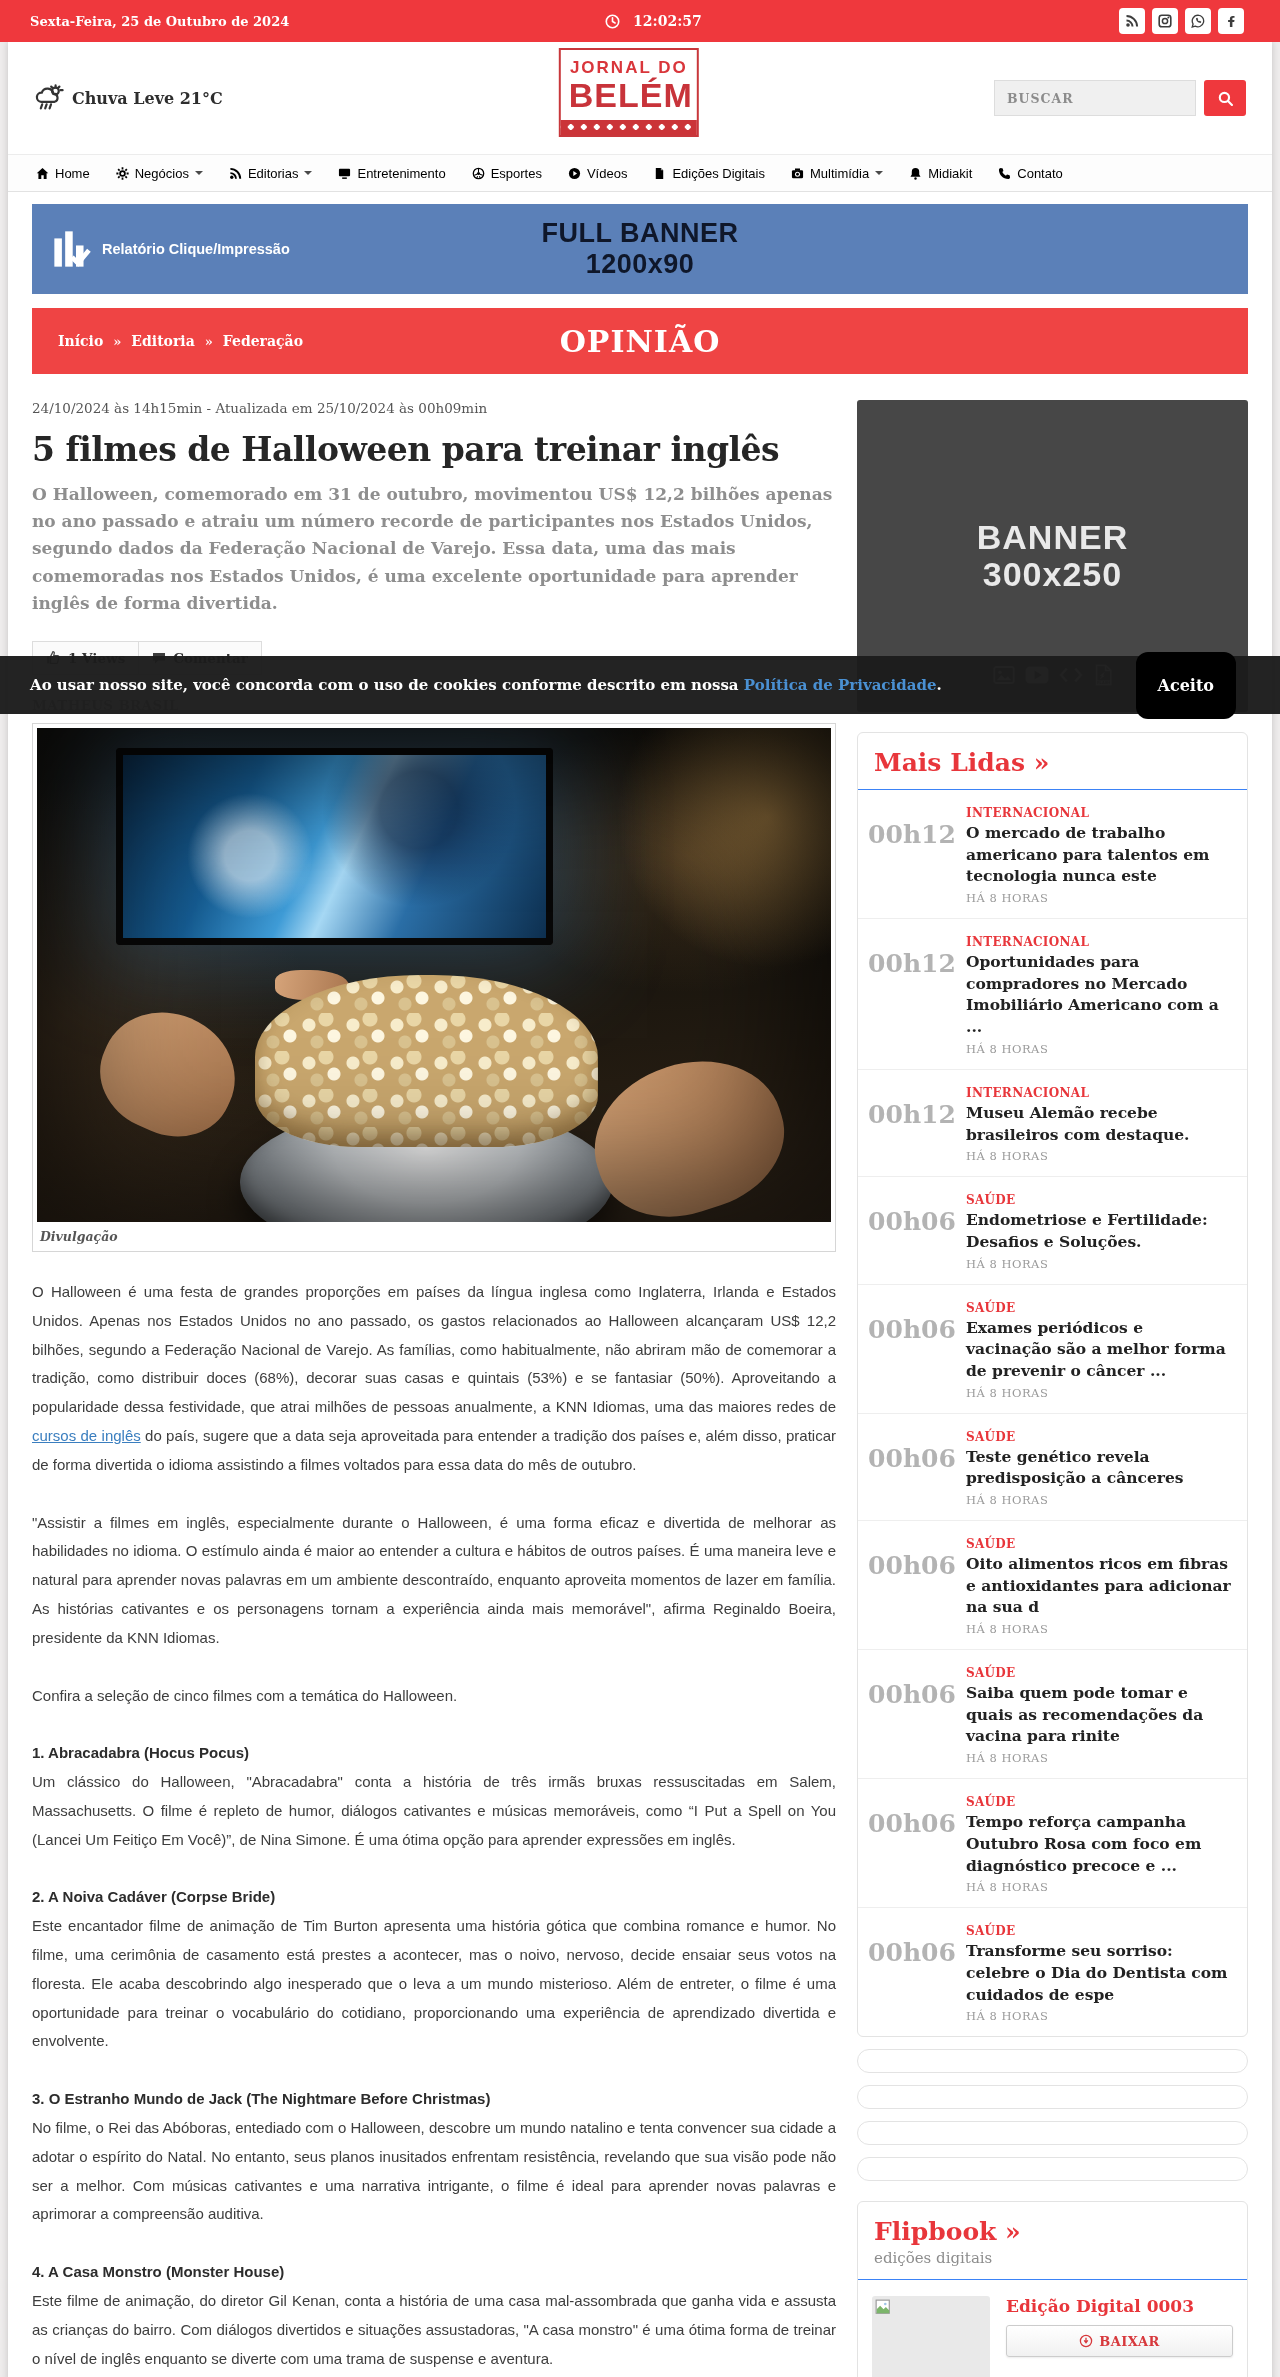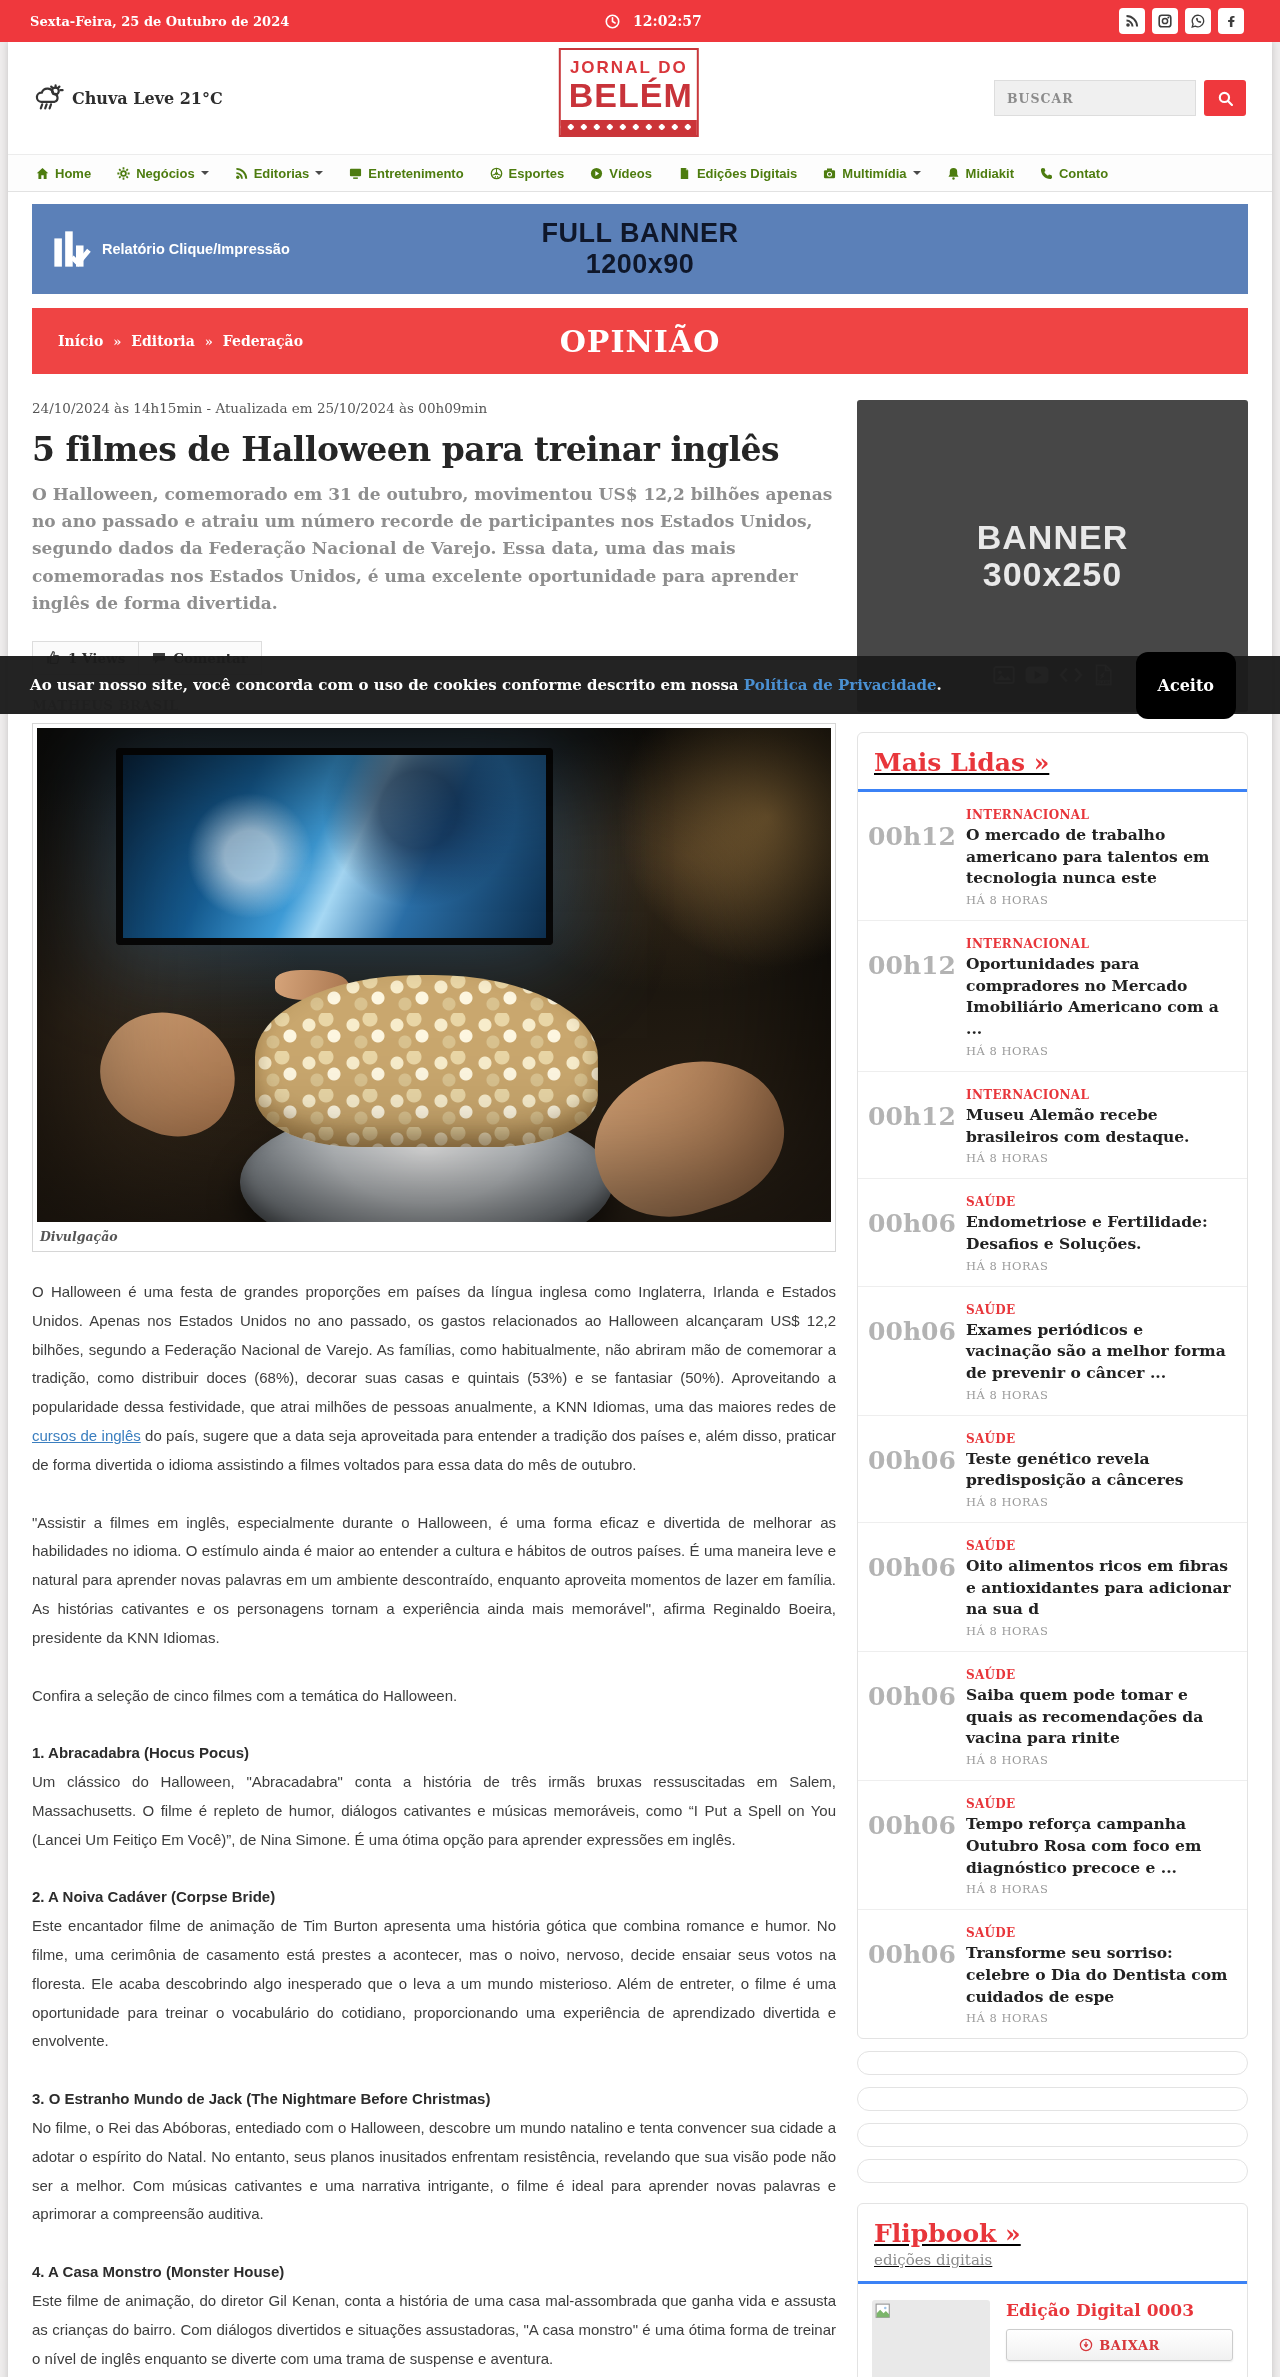--- a/index.html
+++ b/index.html
@@ -37,21 +37,21 @@
   .search-input { width:202px; height:36px; background:#f0f0f0; border:1px solid #ddd;
                   padding:0 12px; font-family:"DejaVu Serif", serif; font-weight:bold;
                   font-size:12.5px; letter-spacing:1px; color:#444; outline:none; }
   .search-input::placeholder { color:#8c8c8c; }
   .search-btn { width:42px; height:36px; background:#ef383d; border:none; margin-left:8px;
                 border-radius:3px; display:flex; align-items:center; justify-content:center; cursor:pointer; }
 
   
   .navbar { height:38px; border-top:1px solid #ececec; border-bottom:1px solid #e2e2e2;
             display:flex; align-items:center; gap:26px; padding:0 28px; background:#fdfdfd; }
-  .nav-item { display:flex; align-items:center; gap:6px; color:#4d7c0f; font-weight:bold;
+  .nav-item { display:flex; align-items:center; gap:6px; color:#000000; font-weight:normal;
               font-size:13px; text-decoration:none; cursor:pointer; white-space:nowrap; }
   .nav-item svg { flex:0 0 auto; }
   .caret { width:0; height:0; border:4px solid transparent; border-top-color:#4a4a4a; margin-top:4px; }
 
   
   .content { padding:10px 24px 46px; }
 
   .full-banner { height:90px; background:#5b80b8; display:flex; align-items:center;
                  position:relative; padding:0 20px; margin-top:2px; cursor:pointer; }
   .fb-left { display:flex; align-items:center; gap:10px; color:#fff;
@@ -126,21 +126,21 @@
   .art-body .sec-body { margin-top:0; }
 
   
   .sb-ad { height:312px; background:#474747; display:flex; flex-direction:column; align-items:center;
            justify-content:center; border-radius:3px; cursor:pointer; position:relative; }
   .sb-ad-text { color:#e9e9e9; font-weight:bold; font-size:34px; line-height:1.1; text-align:center;
                 letter-spacing:1px; }
   .sb-ad-icons { position:absolute; bottom:26px; display:flex; gap:10px; align-items:center; color:#c9c9c9; }
 
   .card { border:1px solid #e3e3e3; border-radius:6px; background:#fff; margin-top:20px; overflow:hidden; }
-  .card-head { padding:15px 16px 12px; border-bottom:3px solid #3b82f6;text-decoration:underline; }
+  .card-head { padding:15px 16px 12px; border-bottom:1px solid #3b82f6; }
   .card-title { color:#e8363b; font-family:"DejaVu Serif", serif; font-weight:bold; font-size:25px; }
   .card-sub { color:#8d8d8d; font-family:"DejaVu Serif", serif; font-size:15px; margin-top:3px; }
 
   .ml-item { display:grid; grid-template-columns:108px 1fr; padding:16px 14px 13px 0; cursor:pointer; }
   .ml-item + .ml-item { border-top:1px solid #eee; }
   .ml-time { font-family:"DejaVu Serif", serif; font-weight:bold; font-size:25px; color:#b3b3b3;
              text-align:center; padding-top:14px; }
   .ml-cat { font-family:"DejaVu Serif", serif; font-weight:bold; font-size:12px; color:#e8363b;
             letter-spacing:.3px; }
   .ml-title { font-family:"DejaVu Serif", serif; font-weight:bold; font-size:15.5px; color:#222;

